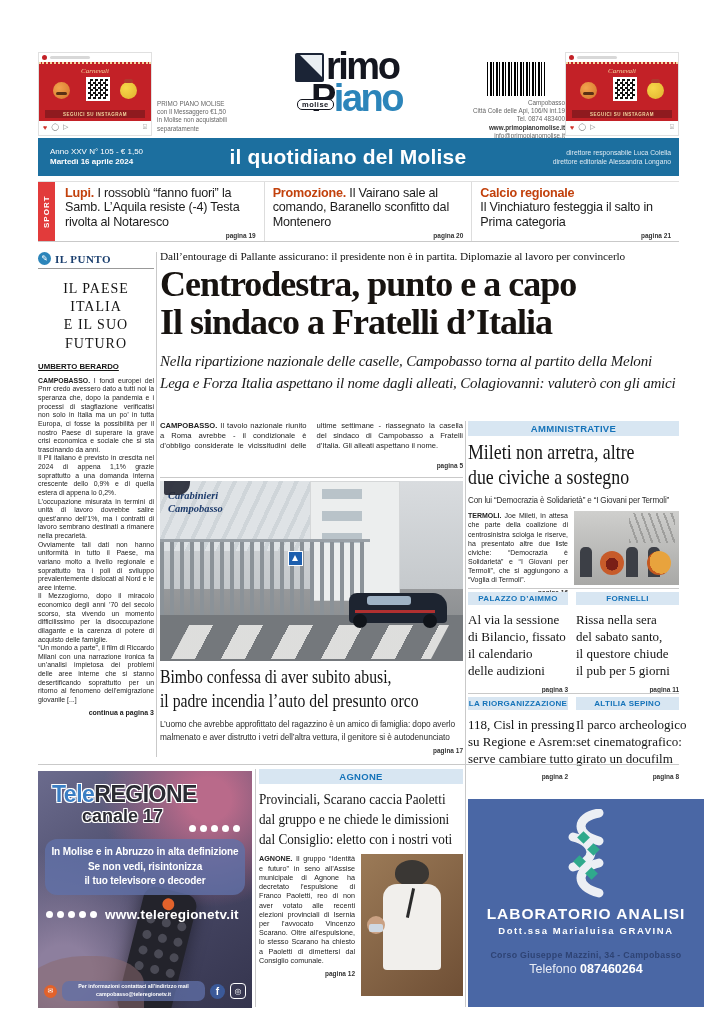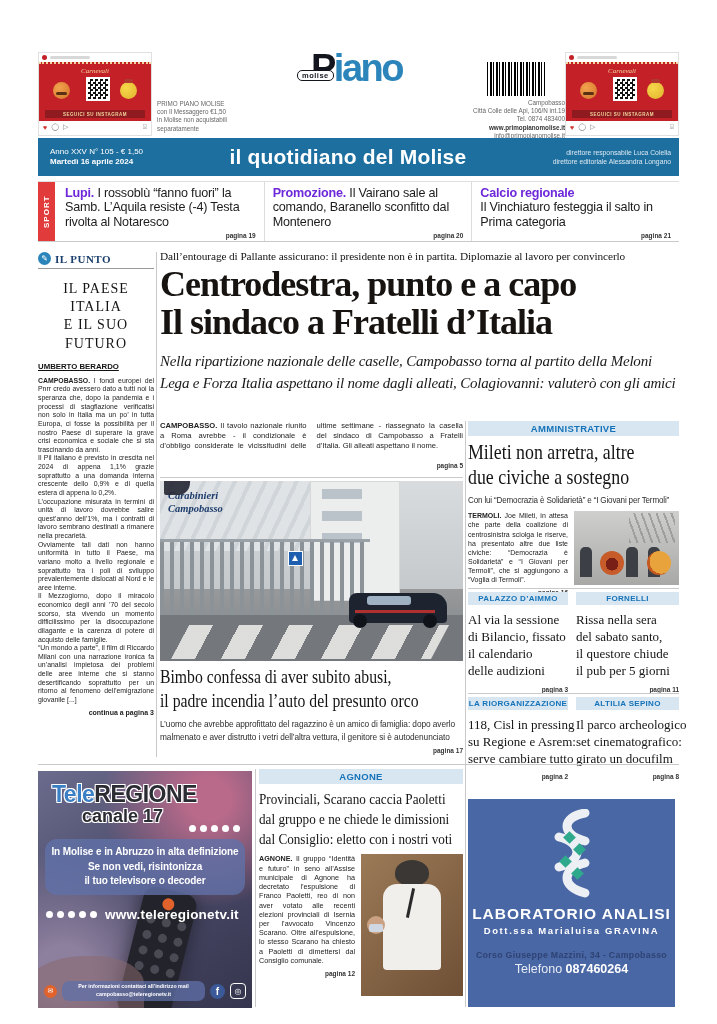--- a/index.html
+++ b/index.html
@@ -49,21 +49,21 @@
   .band .issue .b{font-weight:bold;}
   .band .tag{flex:1;text-align:center;font-size:21px;font-weight:bold;letter-spacing:.2px;}
   .band .dir{padding-right:8px;font-size:6.8px;text-align:right;line-height:1.35;color:#dce9f2;}
 
   
   .sport{left:38px;top:181px;width:641px;height:61px;border-top:1px solid #e0e0e0;border-bottom:1px solid #c9c9c9;display:flex;box-sizing:border-box;background:#fff;}
   .sport .lbl{width:17px;background:#e23b3b;color:#fff;display:flex;align-items:center;justify-content:center;font-size:8px;font-weight:bold;letter-spacing:1px;writing-mode:vertical-rl;transform:rotate(180deg);}
   .teaser{flex:1;padding:4px 8px 2px 8px;border-left:1px solid #ddd;display:flex;flex-direction:column;}
   .teaser:nth-child(2){border-left:none;margin-left:2px;}
   .teaser .txt{font-size:12.6px;line-height:1.14;color:#1c1c1c;letter-spacing:-.2px;}
-  .teaser .lead{color:#6d28d9;font-weight:bold;}
+  .teaser .lead{color:#c2410c;font-weight:bold;}
   .teaser .lead.block{display:block;}
   .teaser .pg{margin-top:auto;}
 
   
   .leftcol{left:38px;top:252px;width:116px;height:508px;overflow:hidden;}
   .punto-h{display:flex;align-items:center;gap:4px;border-bottom:1px solid #999;padding-bottom:3px;}
   .punto-ico{width:13px;height:13px;border-radius:50%;background:#2c85ba;color:#fff;font-size:8px;display:flex;align-items:center;justify-content:center;}
   .punto-t{font-size:11px;font-weight:bold;color:#1b3f6e;letter-spacing:.5px;font-family:"Liberation Serif",serif;}
   .punto-title{font-family:"Liberation Serif",serif;font-size:14px;line-height:1.3;letter-spacing:1px;text-align:center;color:#141414;margin:11px 0 9px 0;}
   .punto-author{font-size:7.8px;font-weight:bold;text-decoration:underline;color:#111;margin-bottom:6px;}
@@ -129,21 +129,21 @@
   .mil-circle{position:absolute;bottom:10px;width:24px;height:24px;border-radius:50%;}
   .mil-circle.red{left:26px;background:radial-gradient(circle at 50% 55%,#7a1f16 35%,#c75b2a 36%);}
   .mil-circle.yel{right:8px;background:radial-gradient(circle at 60% 45%,#e8a33d 60%,#c4581f 61%);}
 
   .briefs{left:468px;top:592px;width:211px;display:grid;grid-template-columns:100px 103px;column-gap:8px;}
   .brief .sechead{font-size:8px;}
   .brief .h{font-family:"Liberation Serif",serif;font-size:13px;line-height:1.32;color:#141414;margin-top:6px;}
   .briefs2{top:697px;}
 
   
-  .lab{left:468px;top:799px;width:207px;height:208px;background:#4a67a5;color:#fff;text-align:center;}
+  .lab{left:468px;top:799px;width:236px;height:208px;background:#4a67a5;color:#fff;text-align:center;}
   .lab svg{display:block;margin:10px auto 4px auto;}
   .lab .t{font-size:15.5px;font-weight:bold;letter-spacing:1px;}
   .lab .s{font-size:9.5px;font-weight:bold;letter-spacing:1.6px;margin-top:2px;}
   .lab .a{font-size:8.8px;color:#2e4374;font-weight:bold;margin-top:14px;letter-spacing:.3px;}
   .lab .p{font-size:12.5px;color:#e8ecf5;margin-top:2px;}
   .lab .p .num{font-weight:bold;color:#fff;}
 
   
   .tele{left:38px;top:771px;width:214px;height:237px;overflow:hidden;color:#fff;
     background:radial-gradient(circle at 80% 12%,#b96a8a 0 8%,transparent 40%),
@@ -208,20 +208,24 @@
   </div>
   <div class="iconrow">
     <span class="hrt">♥</span>
     <span>◯</span>
     <span>▷</span>
     <span class="bmk">⌻</span>
   </div>
 </div>
 
 <div class="abs logo">
+  <div class="r1">
+    <span class="sq"></span>
+    <span class="word">rimo</span>
+  </div>
   <div class="r2">
     <span class="word">P</span>
     <span class="word blue">iano</span>
     <span class="badge">molise</span>
   </div>
 </div>
 
 <div class="abs mh-leftinfo pre">PRIMO PIANO MOLISE
 con Il Messaggero €1,50
 in Molise non acquistabili

